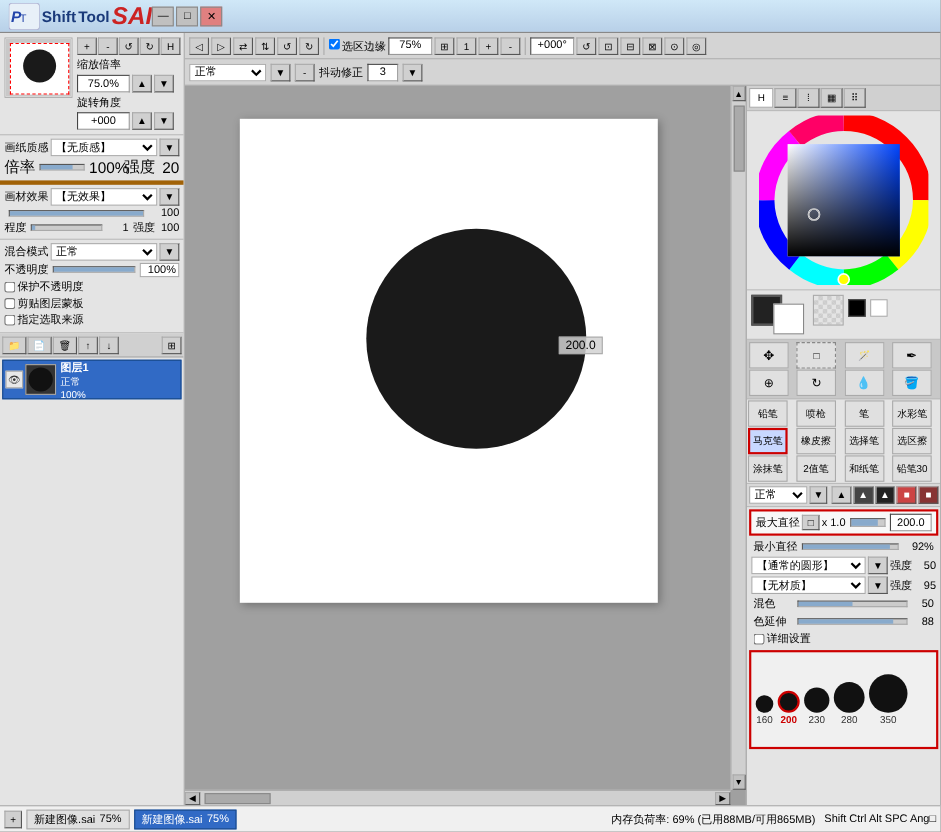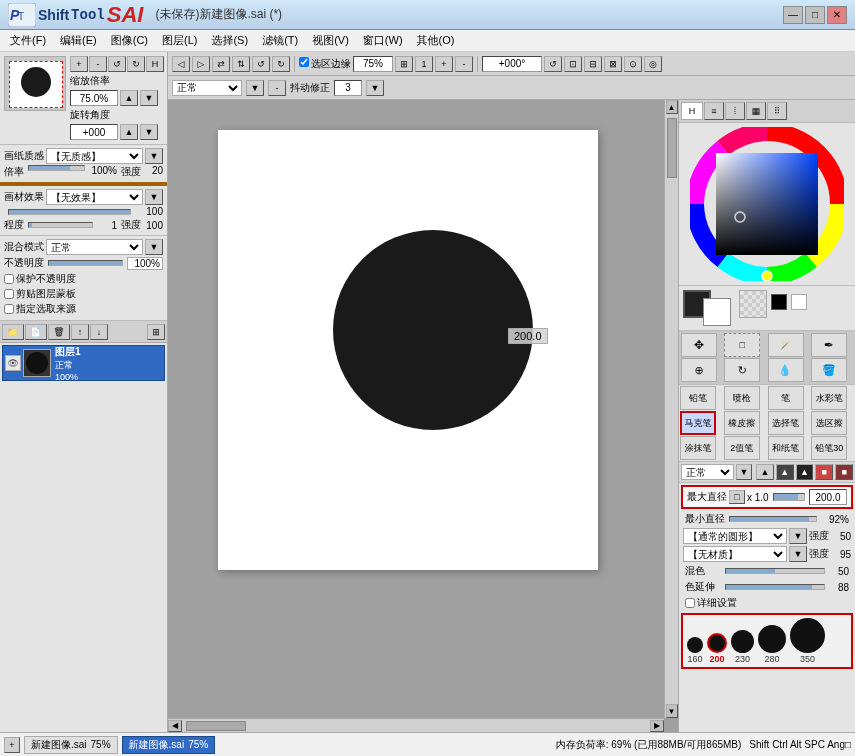--- a/index.html
+++ b/index.html
@@ -45,42 +45,30 @@
 <div id="app">
 
   <div id="titlebar">
     <div style="display:flex;align-items:center;gap:2px;">
       <svg width="28" height="24">
         <rect width="28" height="24" rx="3" fill="#e8f0f8" stroke="#aac"></rect>
         <text x="2" y="17" font-size="14" font-weight="bold" fill="#2244aa" font-style="italic">P</text>
         <text x="10" y="17" font-size="10" fill="#2244aa">T</text>
       </svg>
       <span style="font-size:14px;font-weight:bold;color:#1a3a7a;">Shift</span>
-      <span style="font-size:14px;font-weight:bold;color:#1a3a7a;font-family:Liberation Mono, monospace;">Tool</span>
+      <span style="font-size:14px;font-weight:bold;color:#1a3a7a;">Tool</span>
       <span style="font-size:22px;font-weight:900;color:#cc2222;font-style:italic;">SAI</span>
     </div>
-    <span style="flex:1;font-size:12px;color:#333;margin-left:12px;">(未保存)新建图像.sai (*)</span>
     <div style="display:flex;gap:2px;">
       <div class="win-btn">—</div>
       <div class="win-btn">□</div>
       <div class="win-btn" style="background:#e08080;">✕</div>
     </div>
   </div>
 
-  <div id="menubar">
-    <span class="menu-item">文件(F)</span>
-    <span class="menu-item">编辑(E)</span>
-    <span class="menu-item">图像(C)</span>
-    <span class="menu-item">图层(L)</span>
-    <span class="menu-item">选择(S)</span>
-    <span class="menu-item">滤镜(T)</span>
-    <span class="menu-item">视图(V)</span>
-    <span class="menu-item">窗口(W)</span>
-    <span class="menu-item">其他(O)</span>
-  </div>
 
   <div id="content-area">
 
     <div id="left-sidebar">
 
       <div style="display:flex;padding:4px;gap:4px;border-bottom:1px solid #bbb;align-items:flex-start;">
         <div style="width:62px;height:55px;background:#fff;border:1px solid #aaa;position:relative;flex-shrink:0;overflow:hidden;">
 
           <div style="width:100%;height:100%;background:#c8c8c8;position:relative;">
             <div style="position:absolute;left:4px;top:4px;width:54px;height:47px;background:white;">
@@ -118,21 +106,21 @@
       </div>
 
       <div style="padding:2px 4px;border-bottom:4px solid #a16207;">
         <div style="display:flex;align-items:center;gap:2px;margin:1px 0;">
           <span style="font-size:10px;white-space:nowrap;">画纸质感</span>
           <select class="select-small" style="flex:1;">
             <option>【无质感】</option>
           </select>
           <div class="btn-small">▼</div>
         </div>
-        <div style="display:flex;align-items:flex-start;gap:2px;margin:1px 0;font-size:10px;">
+        <div style="display:flex;align-items:center;gap:2px;margin:1px 0;font-size:14px;">
           <span>倍率</span>
           <div class="brush-slider" style="flex:1;height:6px;">
             <div class="brush-slider-fill" style="width:75%;"></div>
           </div>
           <span style="width:28px;text-align:right;">100%</span>
           <span style="margin-left:2px;">强度</span>
           <span style="width:20px;text-align:right;">20</span>
         </div>
       </div>
 
@@ -225,21 +213,21 @@
         <label style="font-size:10px;display:flex;align-items:flex-start;gap:2px;">
           <input type="checkbox" checked="" style="width: 10px; height: 10px;">
           <span>选区边缘</span>
         </label>
         <input class="input-small" style="width: 40px;" value="75%">
         <div class="btn-small">⊞</div>
         <div class="btn-small">1</div>
         <div class="btn-small">+</div>
         <div class="btn-small">-</div>
         <div class="separator"></div>
-        <input class="input-small" style="width: 60px;" value="+000°">
+        <input class="input-small" style="width: 40px;" value="+000°">
         <div class="btn-small">↺</div>
         <div class="btn-small">⊡</div>
         <div class="btn-small">⊟</div>
         <div class="btn-small">⊠</div>
         <div class="btn-small">⊙</div>
         <div class="btn-small">◎</div>
       </div>
 
       <div style="height:24px;background:#d4d4d4;display:flex;align-items:center;padding:0 4px;gap:4px;border-bottom:1px solid #aaa;flex-shrink:0;">
         <select class="select-small" style="width:70px;">
@@ -435,21 +423,21 @@
             <span style="width:20px;text-align:right;font-size:10px;">88</span>
           </div>
 
           <div style="padding:1px 6px;">
             <label style="font-size:10px;display:flex;align-items:center;gap:2px;">
               <input type="checkbox" style="width: 10px; height: 10px;">
               <span>详细设置</span>
             </label>
           </div>
 
-          <div style="border:2px solid #cc0000;margin:2px;padding:3px 4px;display:flex;align-items:flex-end;gap:4px;background:#f0f0f0;">
+          <div style="border:2px solid #cc0000;margin:2px;padding:20px 4px;display:flex;align-items:flex-end;gap:4px;background:#f0f0f0;">
             <div class="bs-item" style="cursor:pointer;">
               <div class="bs-circle" style="width:16px;height:16px;"></div>
               <span class="bs-label">160</span>
             </div>
             <div class="bs-item" style="cursor:pointer;">
               <div class="bs-circle" style="width:20px;height:20px;border:2px solid #cc0000 !important;"></div>
               <span class="bs-label" style="color:#cc0000;font-weight:bold;">200</span>
             </div>
             <div class="bs-item" style="cursor:pointer;">
               <div class="bs-circle" style="width:23px;height:23px;"></div>

